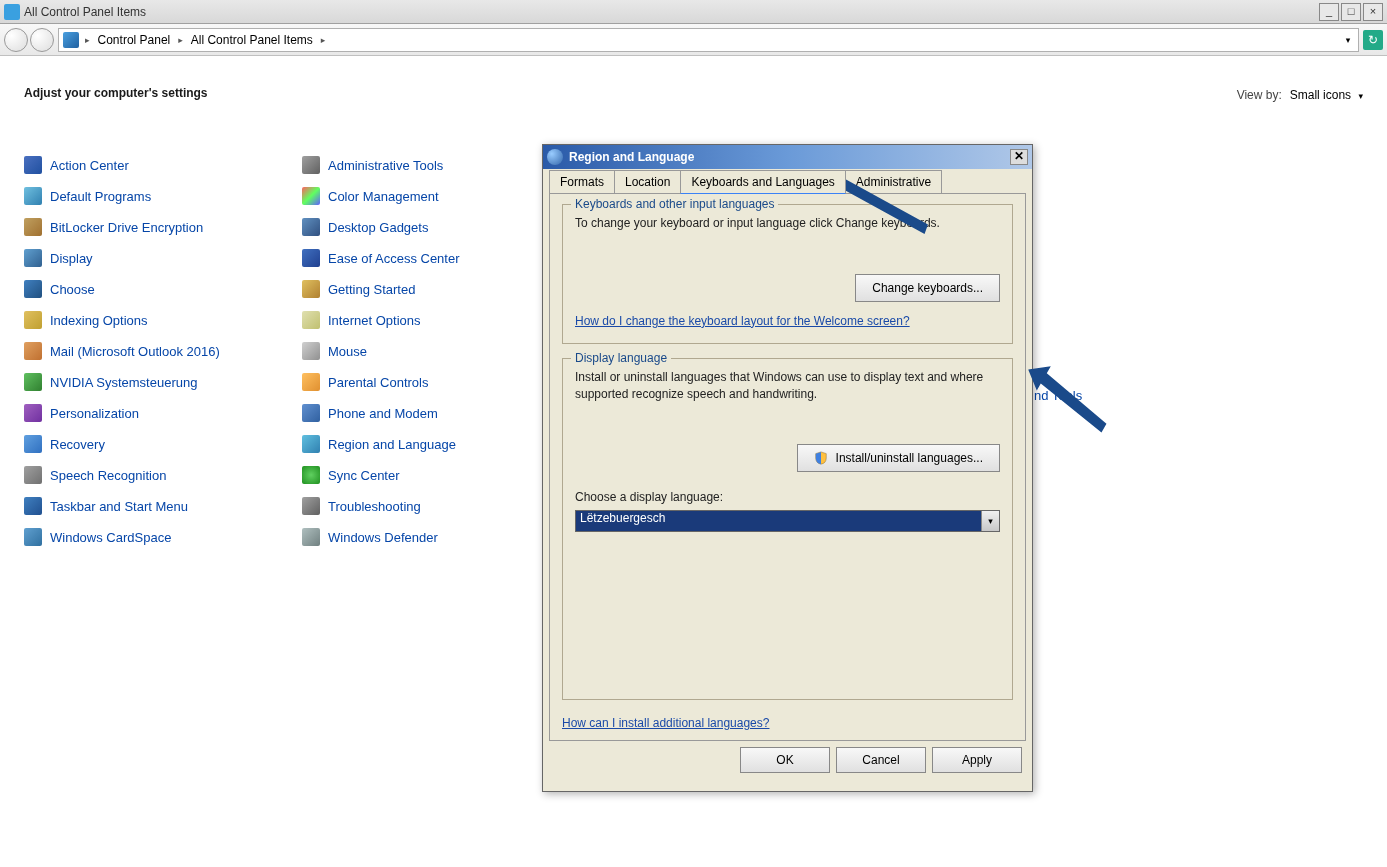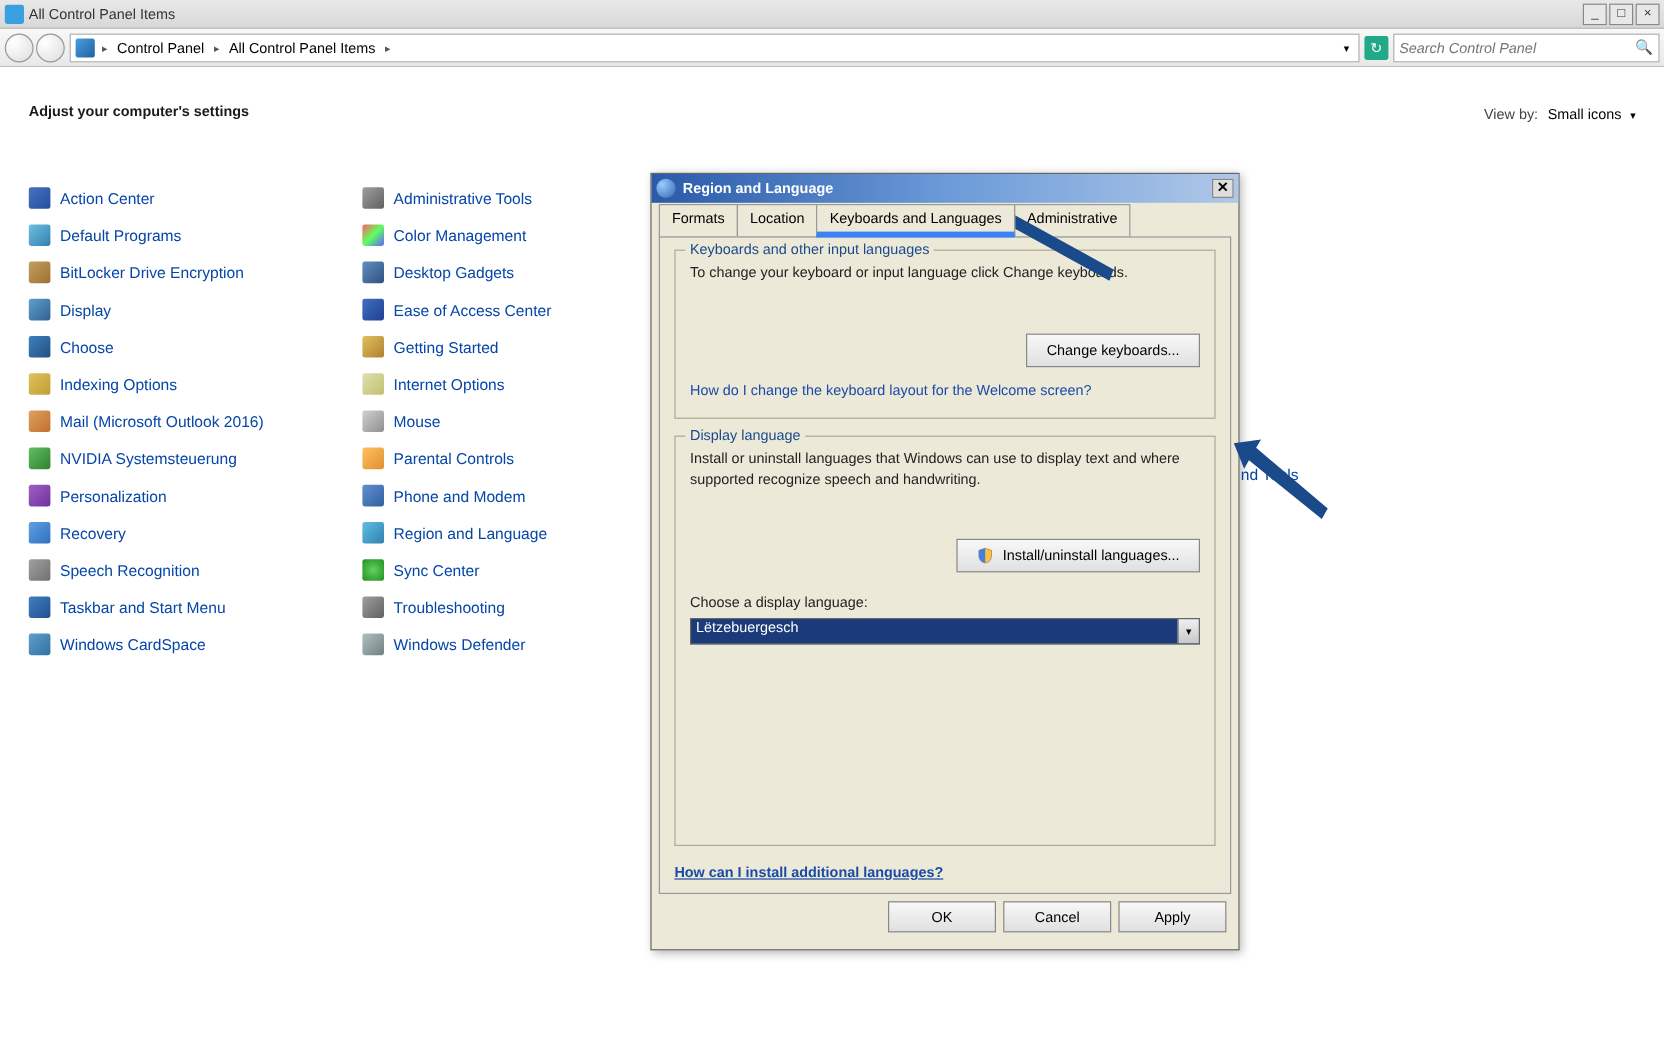--- a/index.html
+++ b/index.html
@@ -65,35 +65,35 @@
 
 
 .dialog { position: absolute; left: 542px; top: 88px; width: 491px; height: 648px; background: #ece9d8; border: 1px solid #666; box-shadow: 2px 2px 8px rgba(0,0,0,0.3); }
 .dlg-title { height: 24px; background: linear-gradient(to right,#2a5aa8,#6a9ad8 50%,#b0c8e8); color: #fff; display: flex; align-items: center; padding: 0 4px; font-size: 12px; font-weight: bold; }
 .dlg-title .gico { width: 16px; height: 16px; background: radial-gradient(circle at 30% 30%,#9cf,#36a); border-radius: 50%; margin-right: 6px; }
 .dlg-title .spacer { flex: 1; }
 .dlg-close { width: 18px; height: 16px; background: #ddd; color: #000; border: 1px solid #888; font-size: 12px; text-align: center; line-height: 13px; cursor: pointer; font-weight: bold; }
 
 .tabs { display: flex; margin: 0 6px 0 6px; position: relative; top: 1px; }
 .tab { padding: 4px 10px; font-size: 12px; border: 1px solid #999; background: #ece9d8; cursor: pointer; border-bottom: 1px solid #999; margin-right: -1px; }
-.tab.active { background: #ece9d8; border-bottom: 5px solid #3b82f6; z-index: 2; position: relative; }
+.tab.active { background: #ece9d8; border-bottom: 1px solid #3b82f6; z-index: 2; position: relative; }
 .tab-body { margin: 0 6px 6px 6px; border: 1px solid #999; background: #ece9d8; padding: 10px 12px; height: 548px; position: relative; }
 
 .fieldset-like { border: 1px solid #b0a890; margin-bottom: 14px; padding: 10px 12px 14px 12px; position: relative; }
 .fs-legend { position: absolute; top: -8px; left: 8px; background: #ece9d8; padding: 0 4px; font-size: 12px; color: #1a4a8a; }
 .fs-text { font-size: 12px; color: #222; margin-bottom: 10px; line-height: 1.4; }
 .fs-btn { font-size: 12px; padding: 6px 16px; border: 1px solid #888; background: linear-gradient(#f8f8f8,#e0e0e0); cursor: pointer; float: right; margin-top: 32px; }
 .fs-btn .shield { display: inline-block; width: 14px; height: 14px; vertical-align: -3px; margin-right: 4px; }
-.fs-link { font-size: 12px; color: #1a4aa8; cursor: pointer; clear: both; display: inline-block; margin-top: 6px; }
+.fs-link { font-size: 12px; color: #1a4aa8; text-decoration: underline; cursor: pointer; clear: both; display: inline-block; margin-top: 6px; }
 
 .choose-lbl { font-size: 12px; color: #222; margin: 6px 0 6px 0; }
 .lang-select { width: 100%; height: 22px; background: #1a3a7a; color: #fff; border: 1px solid #666; font-size: 12px; padding: 0 4px; display: flex; align-items: flex-start; position: relative; }
 .lang-select .dd-btn { position: absolute; right: 0; top: 0; width: 18px; height: 100%; background: linear-gradient(#f0f0f0,#c8c8c8); border-left: 1px solid #888; color: #000; text-align: center; font-size: 9px; line-height: 20px; cursor: pointer; }
 
-.bottom-link { position: absolute; bottom: 10px; left: 12px; font-size: 12px; color: #1a4aa8; text-decoration: underline; cursor: pointer; font-weight: bold; }
+.bottom-link { position: absolute; bottom: 10px; left: 12px; font-size: 12px; color: #1a4aa8; text-decoration: underline; cursor: pointer; }
 
 .dlg-buttons { display: flex; justify-content: flex-end; gap: 6px; padding: 0 10px 10px 0; }
 .dlg-btn { width: 90px; height: 26px; font-size: 12px; border: 1px solid #888; background: linear-gradient(#f8f8f8,#e0e0e0); cursor: pointer; }
 
 
 .arrow-shape { position: absolute; }
 .arrow1 { left: 818px; top: 120px; transform: rotate(20deg); }
 .arrow2 { left: 1020px; top: 316px; transform: rotate(30deg); }
 </style>
 </head>
@@ -117,24 +117,20 @@
     <span class="cp-ico"></span>
     <span class="arrow">▸</span>
     <span class="crumb">Control Panel</span>
     <span class="arrow">▸</span>
     <span class="crumb">All Control Panel Items</span>
     <span class="arrow">▸</span>
     <span style="flex:1"></span>
     <span class="addr-drop">▾</span>
   </div>
   <div class="refresh-btn">↻</div>
-  <div class="search-box">
-    <input placeholder="Search Control Panel" style="">
-    <span class="search-btn">🔍</span>
-  </div>
 </div>
 
 <div class="main">
   <div class="heading">Adjust your computer's settings</div>
   <div class="viewby">
     <span>View by:</span>
     <span class="dd">
       <span>Small icons</span>
       <span style="font-size:9px;margin-left:4px;">▾</span>
     </span>

